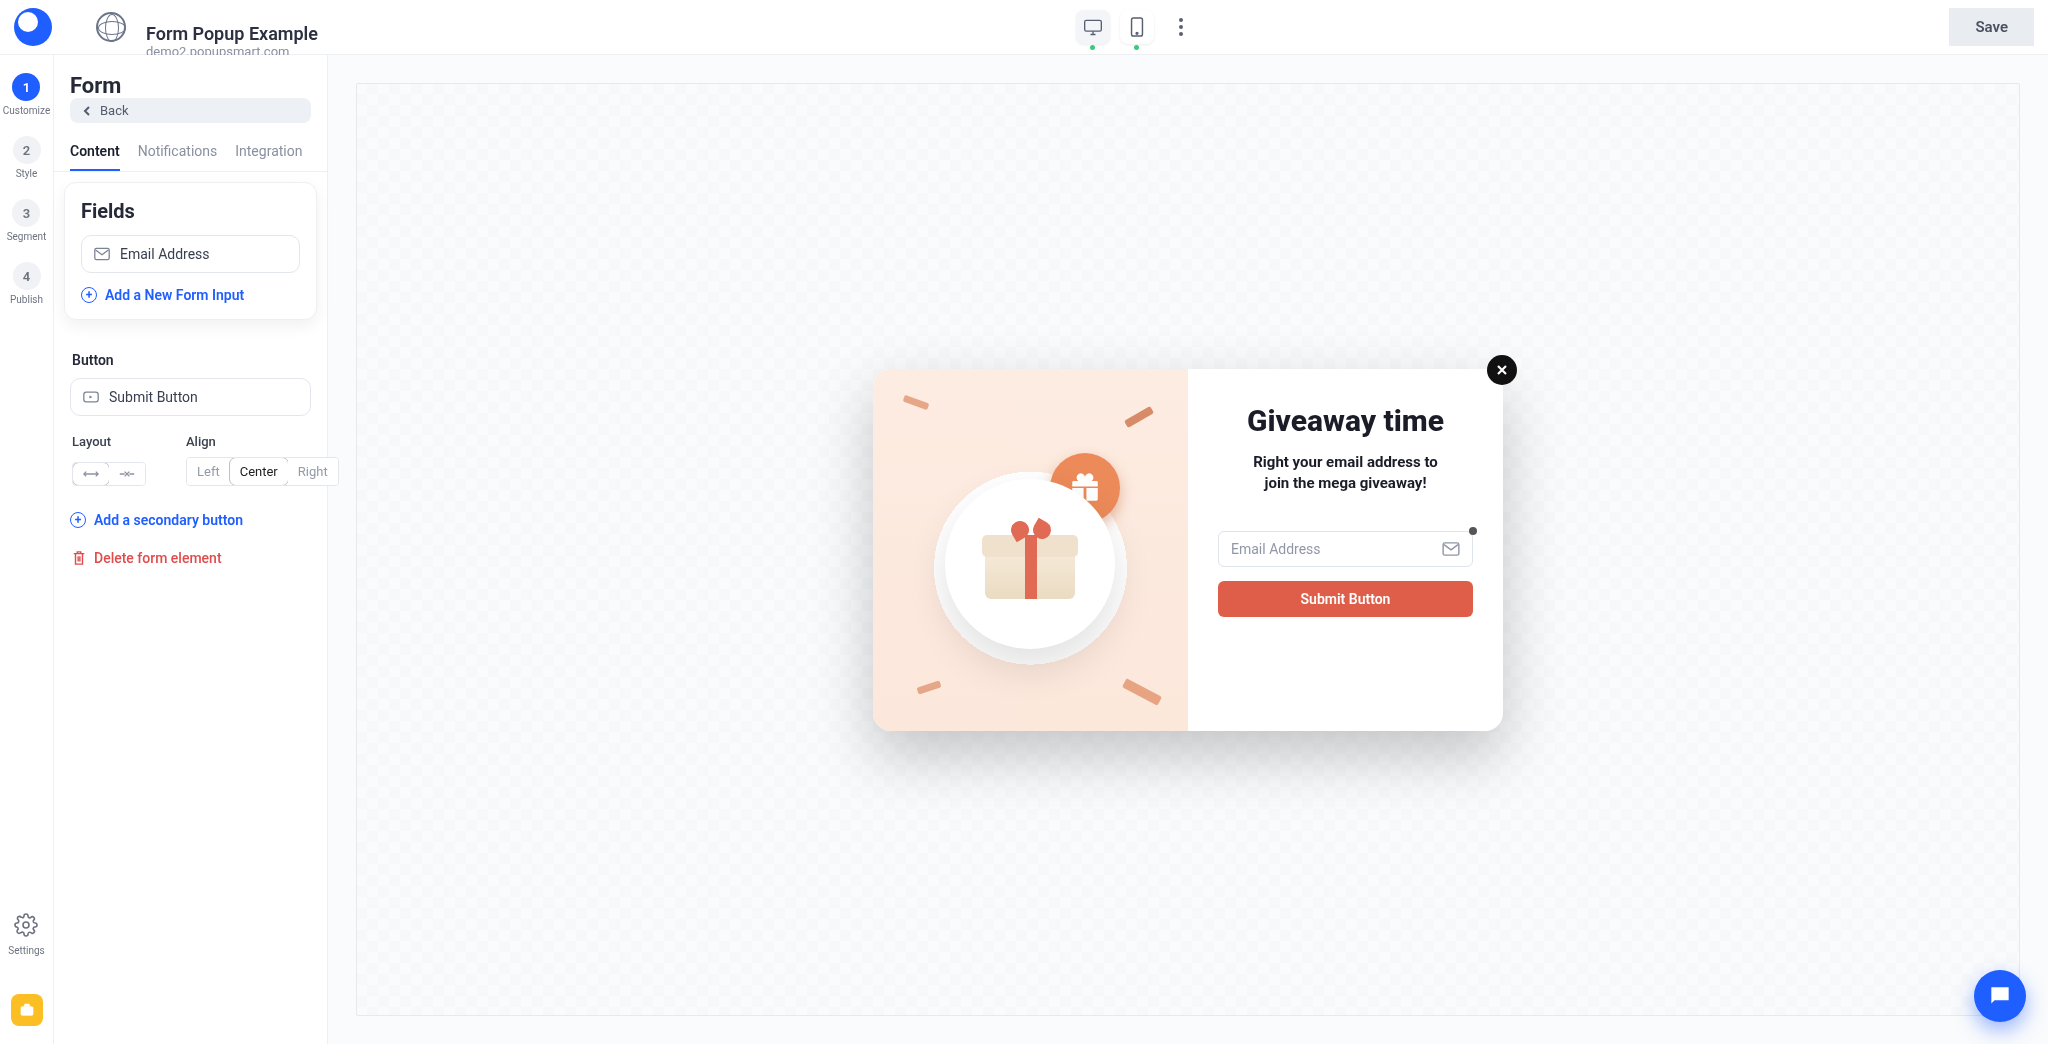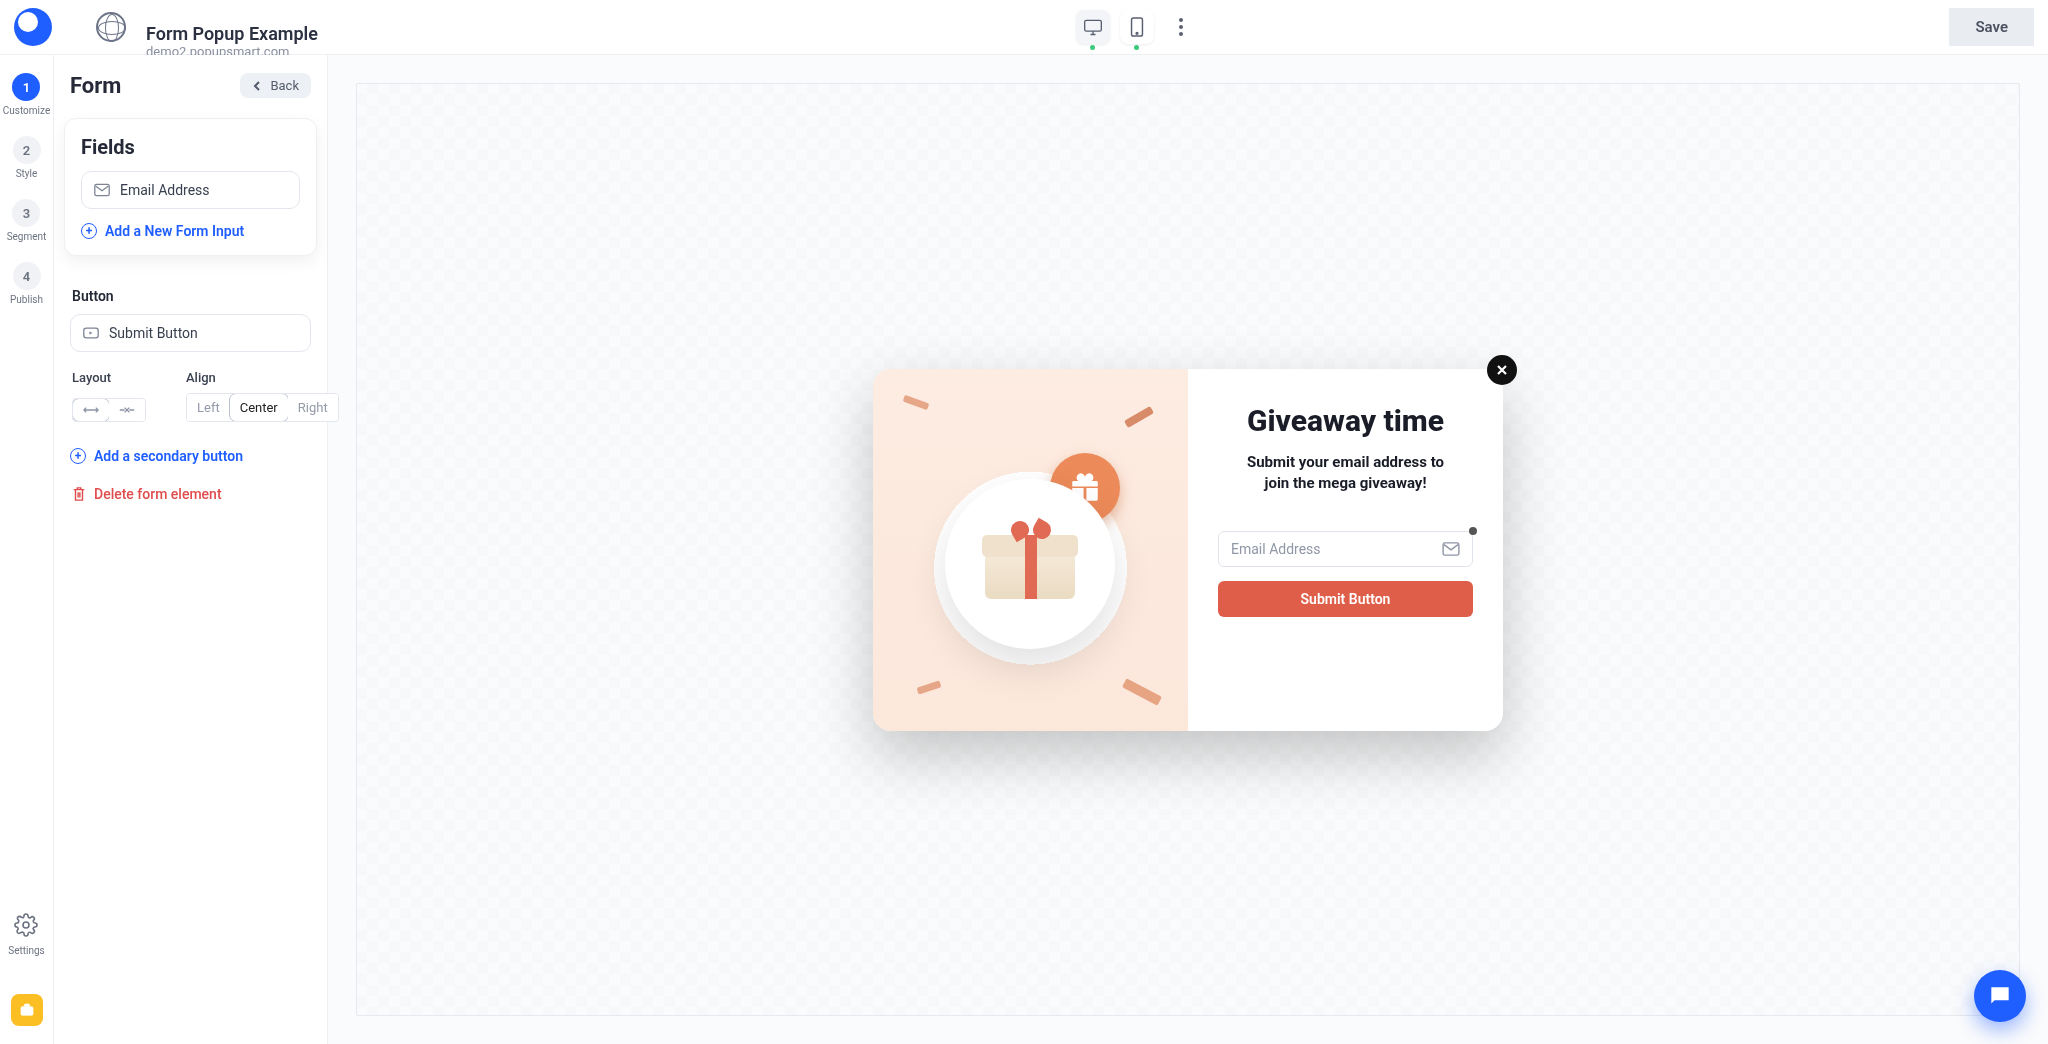--- a/index.html
+++ b/index.html
@@ -36,21 +36,21 @@
 .stepcircle.inactive { background:#f0f2f5; color:#6c7380;}
 .steplabel { font-size:10px; color:#6c7380; text-align:center;}
 .leftrail .spacer { flex:1; }
 .gear { width:24px;height:24px; stroke:#6b7180; fill:none; stroke-width:1.6;}
 .settingslabel { font-size:10px; color:#6c7380; margin-top:4px;}
 .pkg { width:32px;height:32px;border-radius:8px;background:#fbbf24;display:flex;align-items:center;justify-content:center;margin:18px 0;}
 .pkg svg{stroke:#fff;fill:#fff;}
 
 
 .panel { position:absolute; left:54px; top:55px; bottom:0; width:274px; background:#fff; border-right:1px solid #edeff2; display:flex; flex-direction:column;}
-.panelhead { display:flex; align-items:center; justify-content:space-between; padding:18px 16px 10px 16px;}
+.panelhead { display:flex; justify-content:space-between; padding:18px 16px 10px 16px;flex-direction:column;}
 .panelhead h2 { font-size:22px; font-weight:700; color:#262a38;}
 .backpill { display:flex;align-items:center;gap:6px; background:#edf0f4;border-radius:8px;padding:5px 12px; font-size:13px;color:#555c6d;}
 .backpill svg{stroke:#555c6d;stroke-width:2;fill:none;}
 
 .tabs { display:flex; gap:18px; padding:0 16px; border-bottom:1px solid #edeff2;}
 .tabs span{ font-size:14px; padding:10px 0; color:#8a90a0;}
 .tabs span.active{ color:#1b1f2d; font-weight:600; border-bottom:2px solid #1f5eff;}
 
 .card { margin:10px; background:#fff; border:1px solid #edeff2; border-radius:12px; padding:16px; box-shadow:0 6px 16px rgba(15,20,40,.06);}
 .card h3{font-size:20px;font-weight:700;color:#262a38;margin-bottom:12px;}
@@ -193,20 +193,25 @@
   <div class="panelhead">
     <h2>Form</h2>
     <div class="backpill">
       <svg width="12" height="12" viewBox="0 0 12 12">
           <path d="M7 2 3 6l4 4"></path>
         </svg>
       <span>Back</span>
     </div>
   </div>
 
+  <div class="tabs">
+    <span class="active">Content</span>
+    <span>Notifications</span>
+    <span>Integration</span>
+  </div>
 
   <div class="card">
     <h3>Fields</h3>
     <div class="fielditem">
       <svg width="16" height="14" viewBox="0 0 20 16">
           <rect x="1" y="1" width="18" height="14" rx="2"></rect>
           <path d="m2 3 8 6 8-6"></path>
         </svg>
       <span>Email Address</span>
     </div>
@@ -286,21 +291,21 @@
           <div class="boxbody"></div>
             <div class="boxlid"></div>
             <div class="ribbonv"></div>
             <div class="bow"></div>
         </div>
       </div>
     </div>
     <div class="formside">
       <h1>Giveaway time</h1>
       <div class="subt">
-        <span>Submit your email address to</span><br>
+        <span>Right your email address to</span><br>
         <span>join the mega giveaway!</span>
       </div>
       <div class="emailfield">
         <span>Email Address</span>
         <svg width="18" height="14" viewBox="0 0 20 16">
             <rect x="1" y="1" width="18" height="14" rx="2"></rect>
             <path d="m2 3 8 6 8-6"></path>
           </svg>
         <div class="dot"></div>
       </div>

